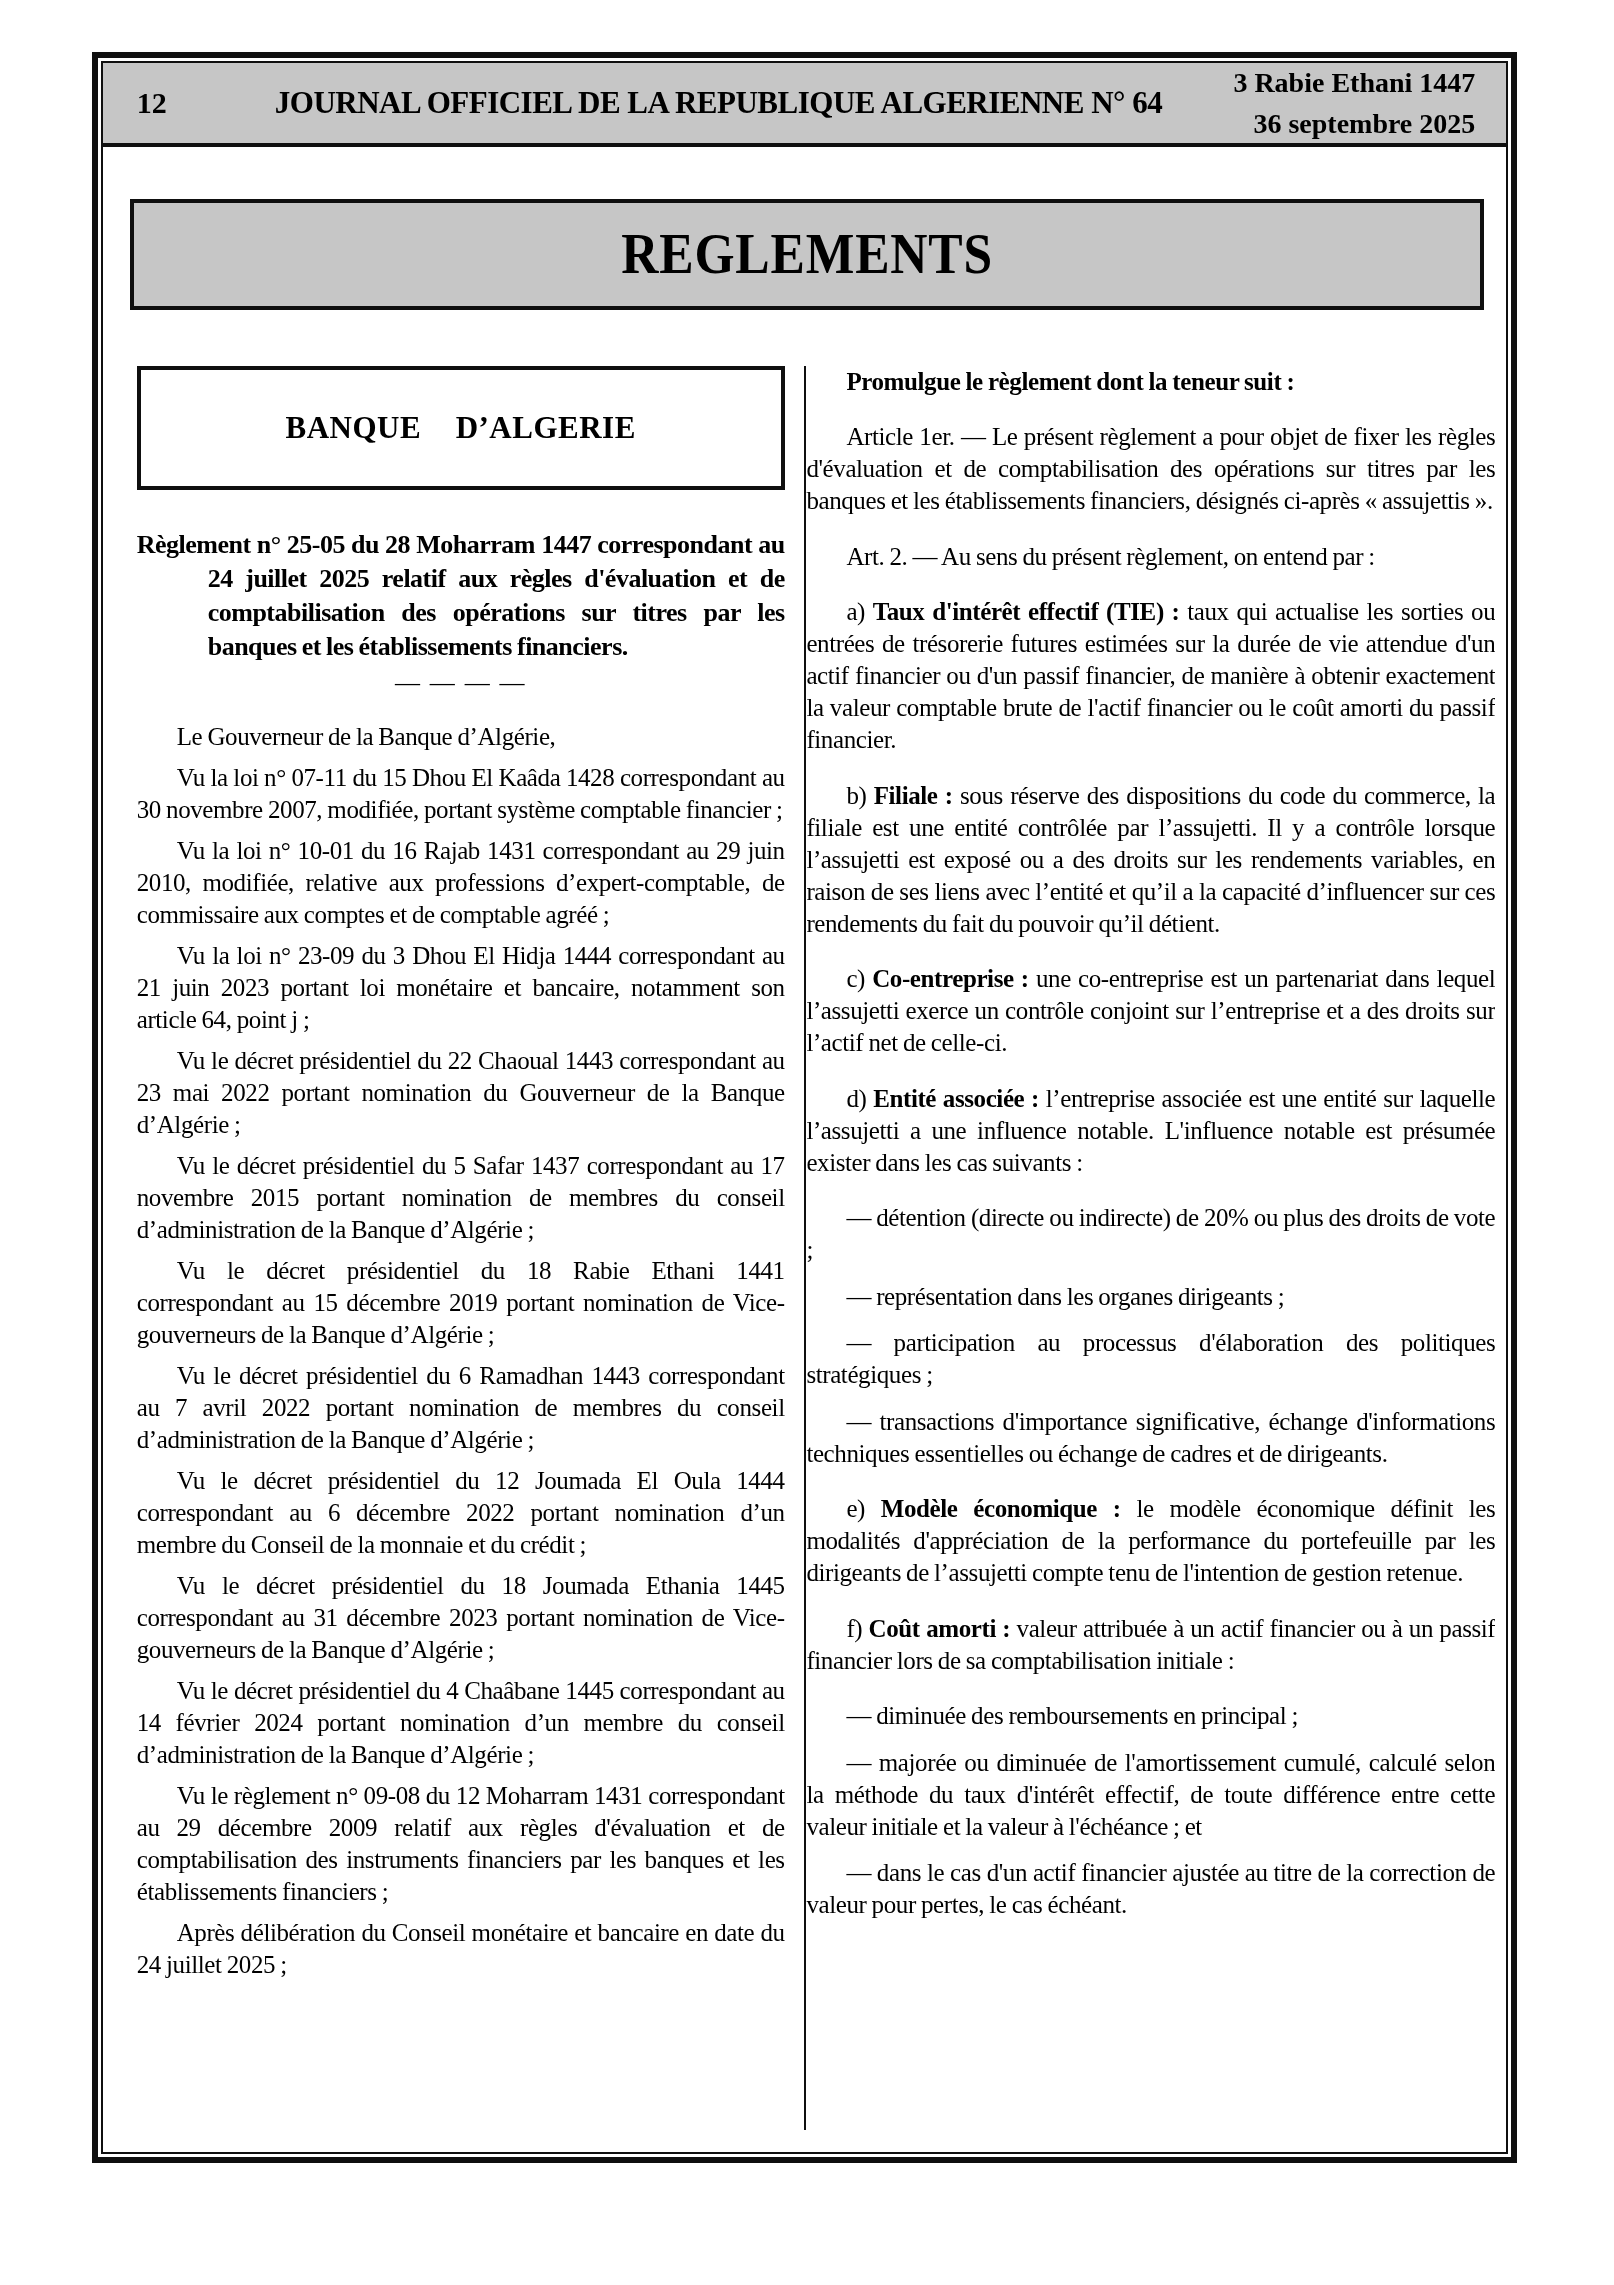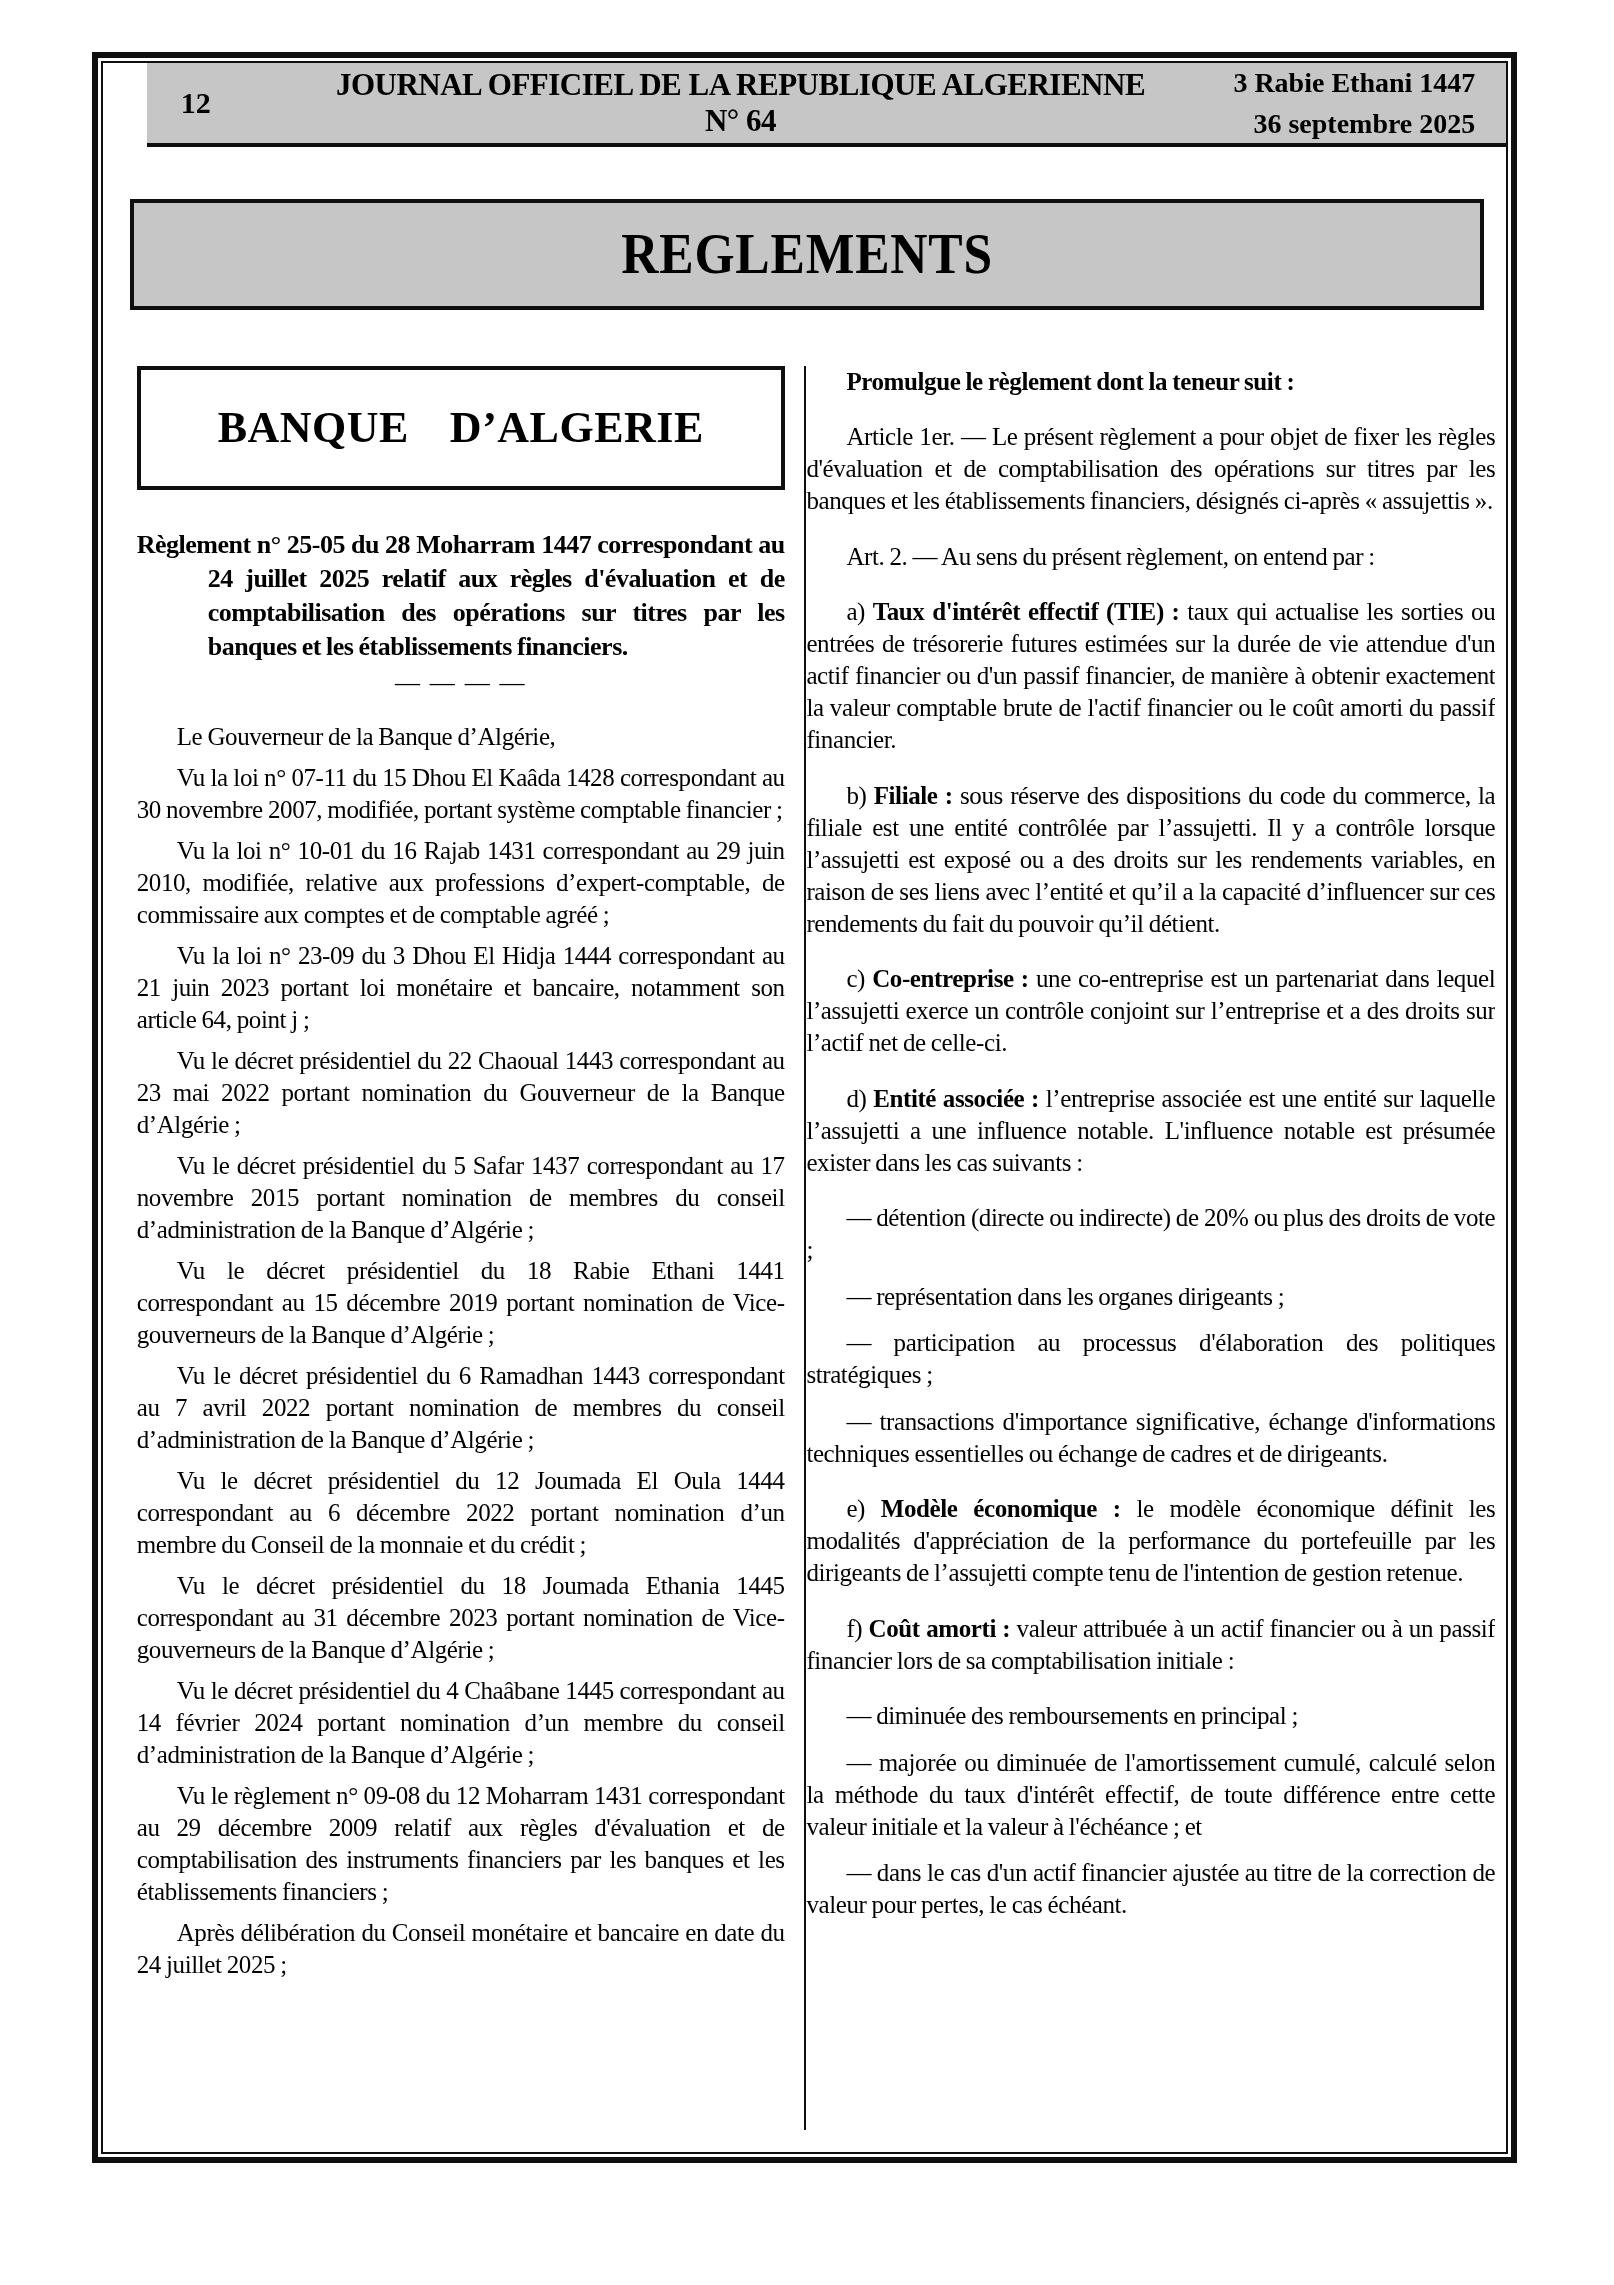--- a/index.html
+++ b/index.html
@@ -17,21 +17,20 @@
   .frame-inner {
     position: absolute; left: 2.7px; top: 2.7px; right: 2.7px; bottom: 2.7px;
     border: 2.7px solid #0f0f0f;
   }
   .header-band {
     position: absolute; left: 0; top: 0; right: 0; height: 80px;
     background: #c6c6c6;
     border-bottom: 4.5px solid #0f0f0f;
     display: flex; align-items: center;
     font-weight: bold;
-    margin-left: 44px;
   }
   .hb-left  { width: 136px; padding-left: 34px; font-size: 30px; }
   .hb-center{ flex: 1; text-align: center; font-size: 31px; letter-spacing: -0.5px; }
   .hb-right { width: 311px; padding-right: 31px; text-align: right; font-size: 28px; line-height: 41px; }
 
   .banner {
     position: absolute; left: 27px; right: 22.6px; top: 136px; height: 103px;
     background: #c6c6c6;
     border: 4.5px solid #0f0f0f;
     display: flex; align-items: center; justify-content: center;
@@ -47,21 +46,21 @@
   }
   .col-left  { width: 648px; flex: none; }
   .divider   { width: 2.7px; background: #0f0f0f; margin-left: 19px; flex: none; }
   .col-right { flex: 1; }
 
   .institution-box {
     height: 116px;
     border: 4.5px solid #0f0f0f;
     display: flex; align-items: center; justify-content: center;
     margin-bottom: 38px;
-    font-size: 44px; font-weight: bold;
+    font-size: 31px; font-weight: bold;
     white-space: pre; word-spacing: 9px; letter-spacing: 0.5px;
   }
   .reg-title {
     font-size: 26px; font-weight: bold; line-height: 34px;
     text-align: justify;
     padding-left: 71px; text-indent: -71px;
     letter-spacing: -0.5px; word-spacing: -0.9px;
     margin: 0 0 5.4px 0;
   }
   .dash-sep {

